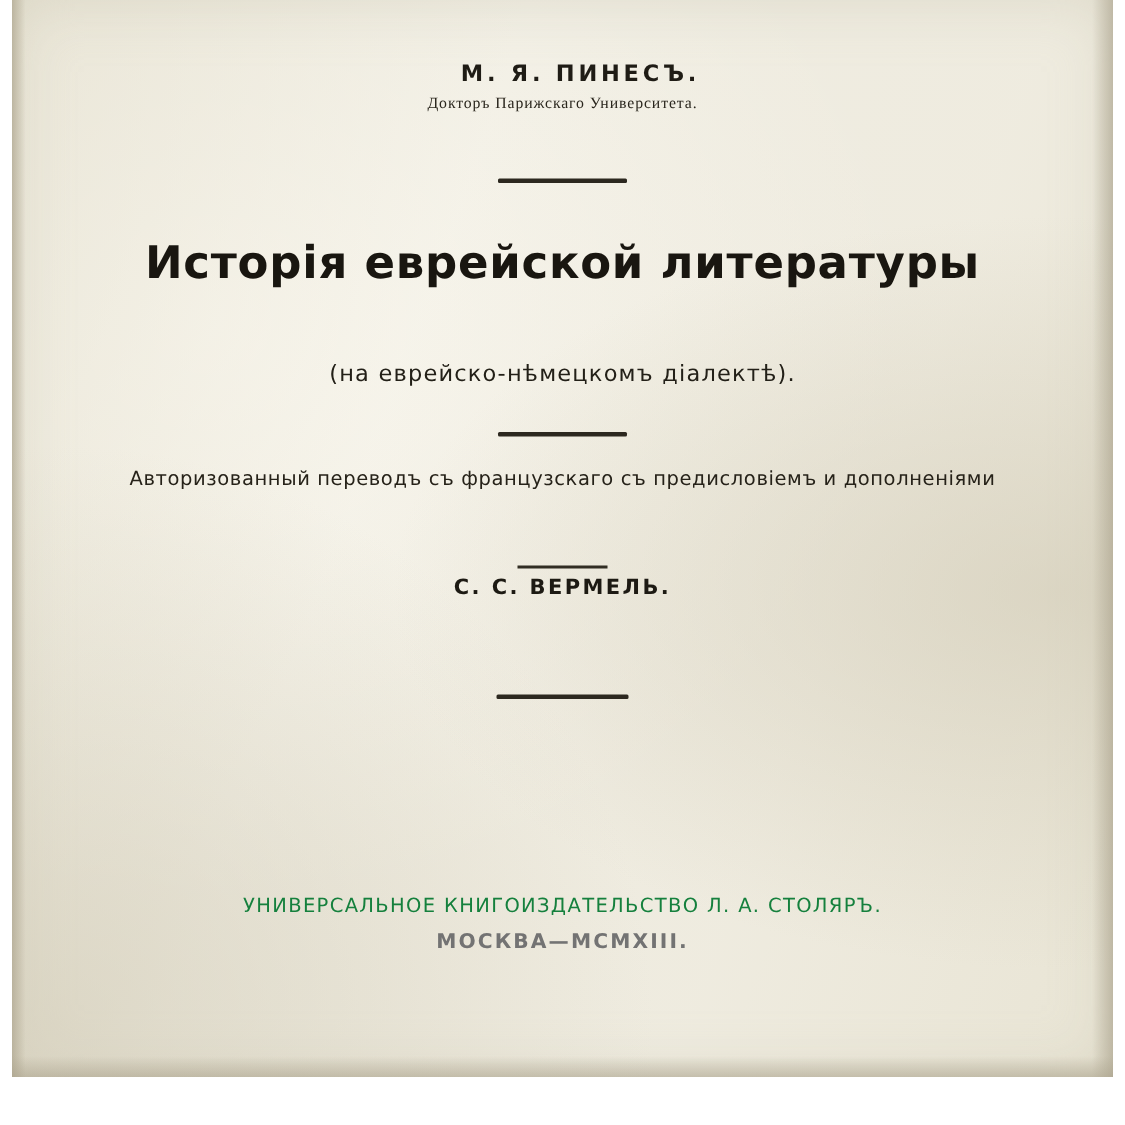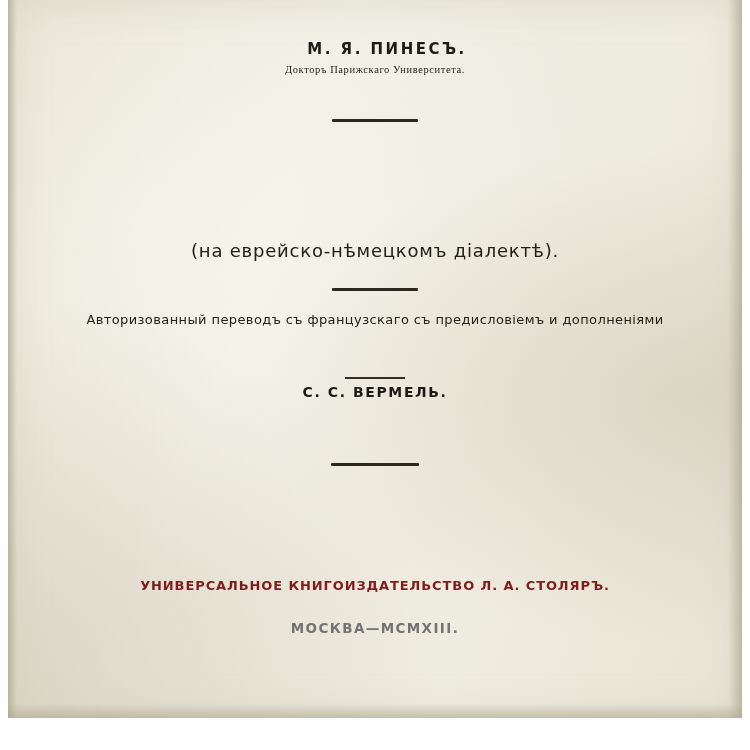--- a/index.html
+++ b/index.html
@@ -127,21 +127,21 @@
     font-size: 30px;
     letter-spacing: 0.5px;
     color: #191610;
   }
 
   .subtitle {
     position: absolute;
     left: 0; right: 0;
     top: 240px;
     font-family: "DejaVu Sans", sans-serif;
-    font-size: 18px;
+    font-size: 15px;
     letter-spacing: 0.8px;
     color: #232018;
   }
 
   .rule-2 {
     position: absolute;
     left: 50%;
     transform: translateX(-50%);
     top: 288px;
     width: 86px;
@@ -190,26 +190,25 @@
     position: absolute;
     left: 50%;
     transform: translateX(-50%);
     top: 463px;
     width: 88px;
   }
 
   .publisher {
     position: absolute;
     left: 0; right: 0;
-    top: 578px;
+    top: 597px;
     font-family: "DejaVu Sans", sans-serif;
     font-size: 13px;
     letter-spacing: 0.9px;
-    color: #7f1d1d;
-    font-weight: bold;
+    color: #15803d;
   }
   .city-year {
     position: absolute;
     left: 0; right: 0;
     top: 620px;
     font-family: "DejaVu Sans", sans-serif;
     font-weight: bold;
     font-size: 13.5px;
     letter-spacing: 1.4px;
     color: #737373;
@@ -224,20 +223,21 @@
   <div class="edge-right"></div>
   <div class="edge-bottom"></div>
 
   <div class="content">
 
     <div class="author">М. Я. ПИНЕСЪ.</div>
     <div class="author-sub">Докторъ Парижскаго Университета.</div>
 
     <div class="rule rule-1"></div>
 
+    <div class="main-title">Исторія еврейской литературы</div>
 
     <div class="subtitle">(на еврейско-нѣмецкомъ діалектѣ).</div>
 
     <div class="rule rule-2"></div>
 
     <div class="translation-line">Авторизованный переводъ съ французскаго съ предисловіемъ и дополненіями</div>
     <div class="translator">С. С. ВЕРМЕЛЬ.</div>
 
     <div class="rule-thin rule-3"></div>
 

